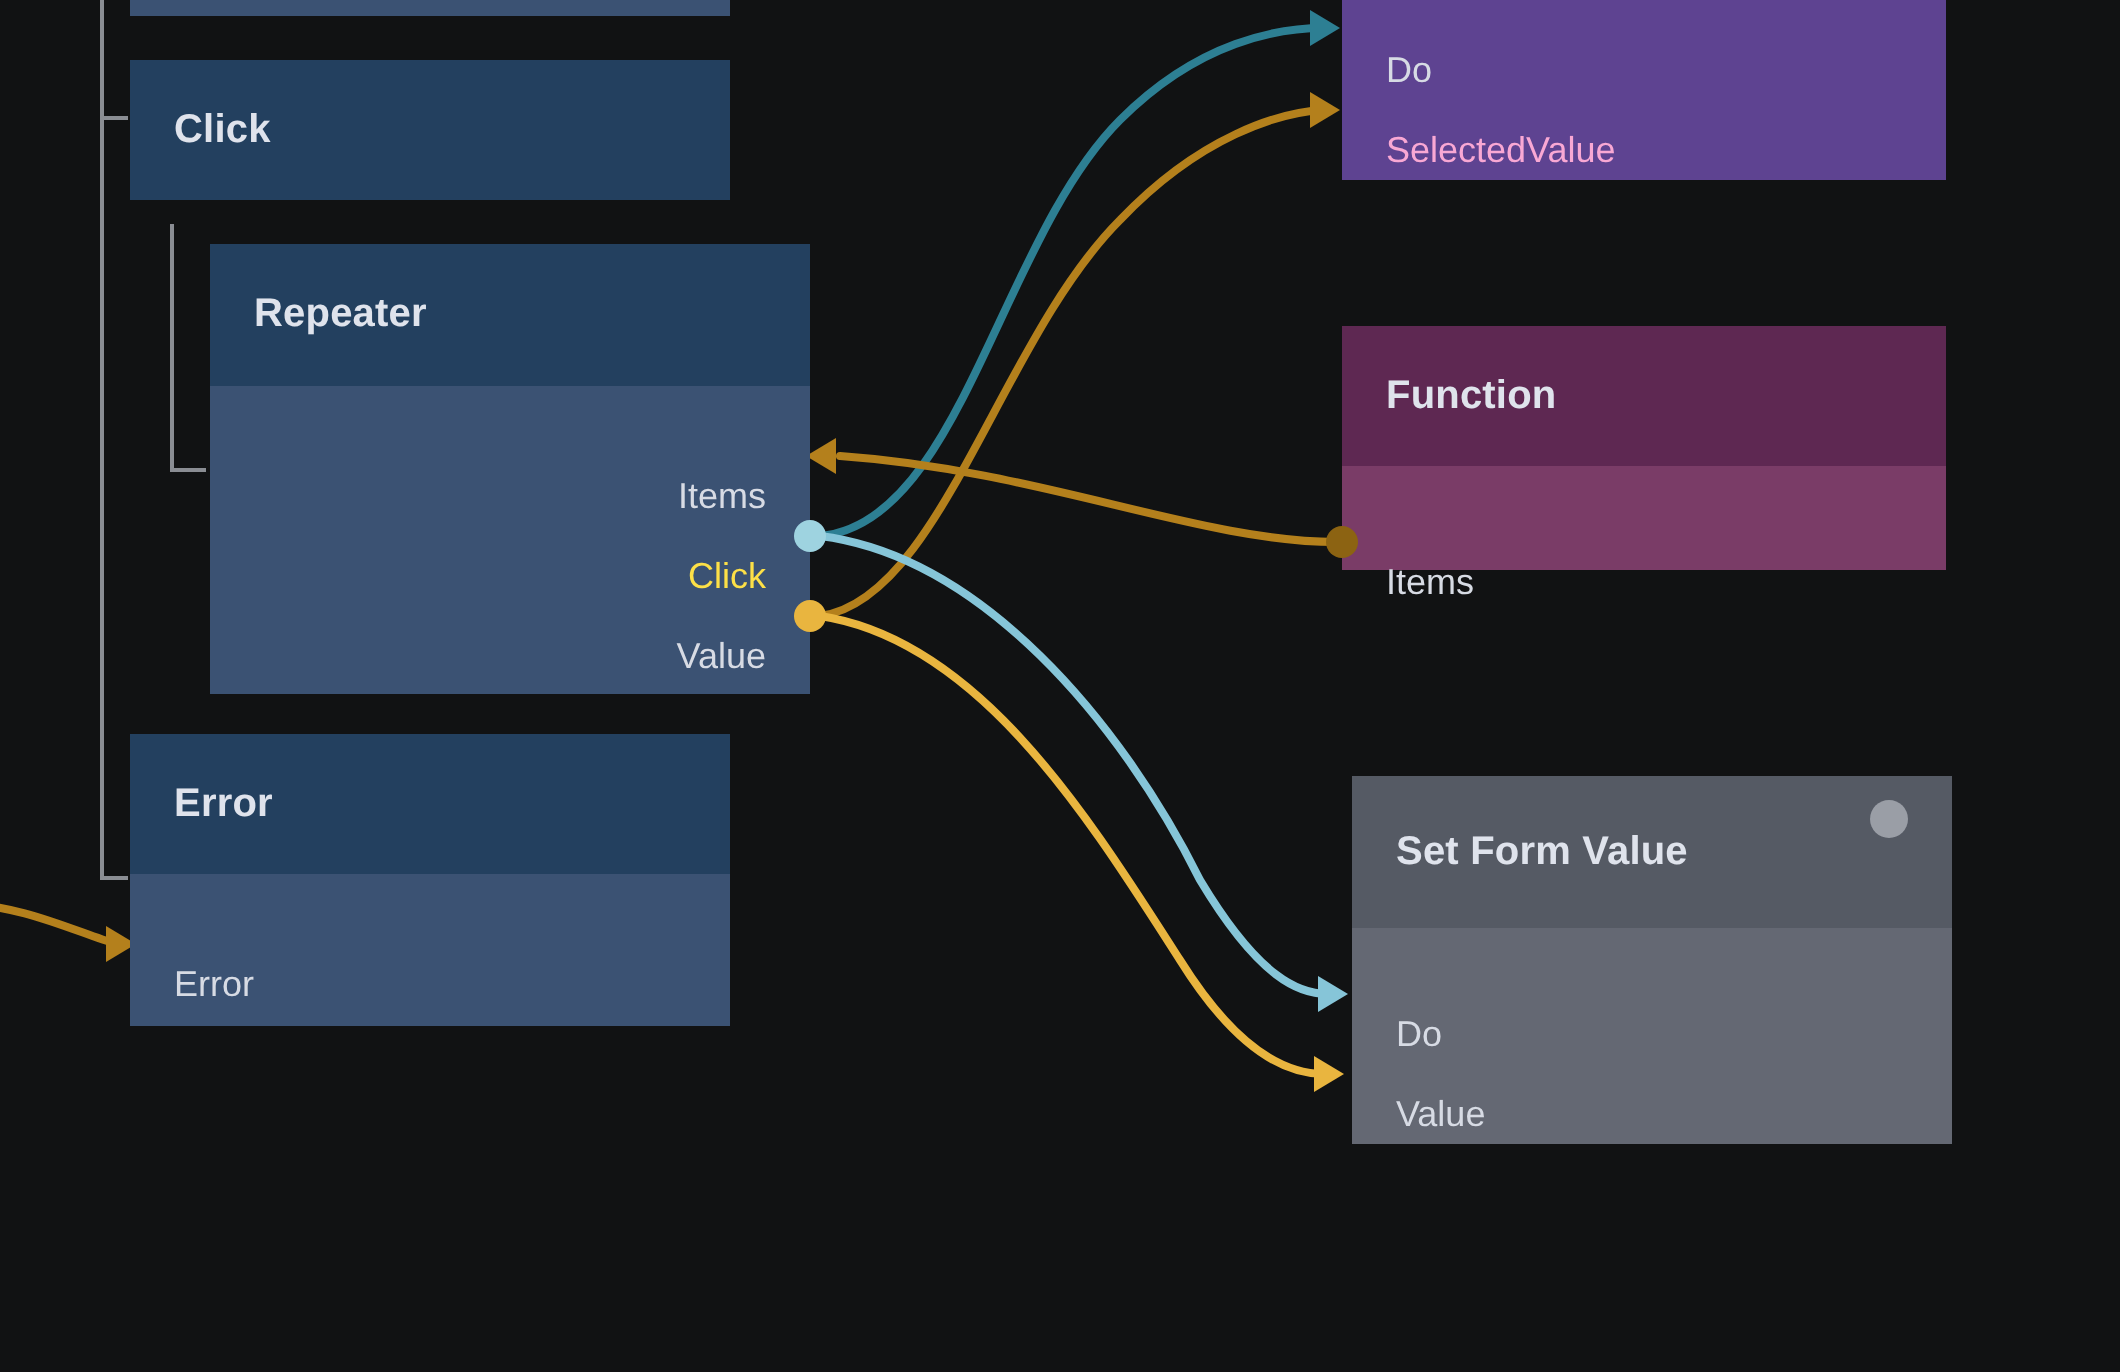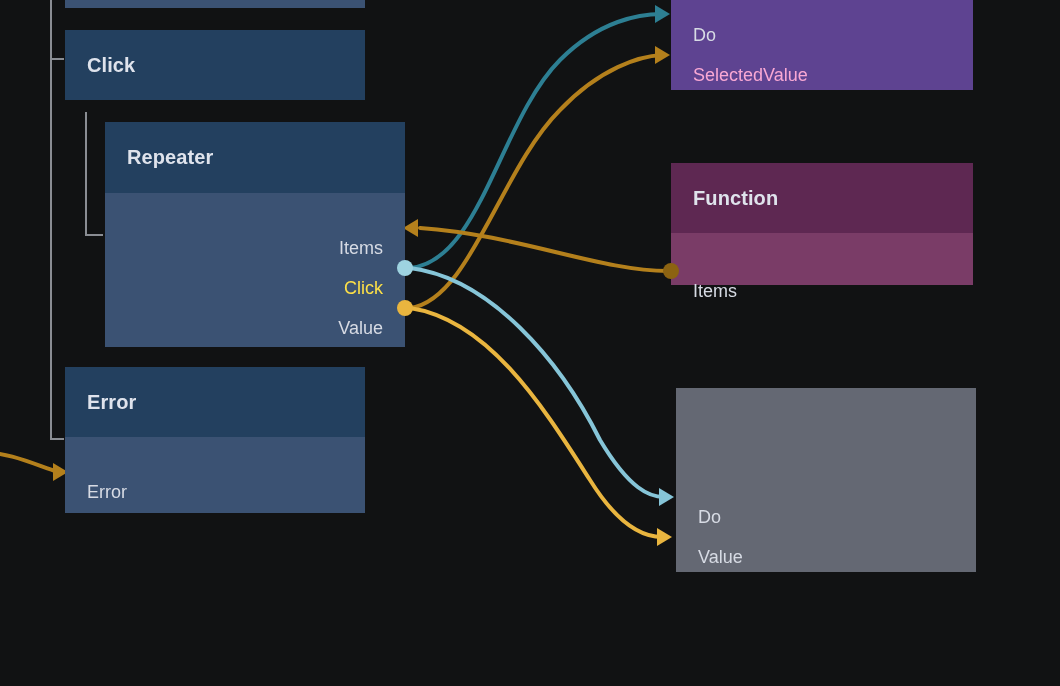--- a/index.html
+++ b/index.html
@@ -160,20 +160,24 @@
       <div class="node" style="left: 671px; top: 163px; width: 302px; height: 122px; background: rgb(122, 60, 103);">
         <div class="node-header" style="height: 70px; background: rgb(94, 40, 82); padding: 0px 22px;">
           <div class="node-title">Function</div>
         </div>
         <div class="port-dot" style="background: rgb(140, 99, 18); top: 100px; left: -8px;"></div>
         <div class="port-row in" style="top: 97px; left: 22px;">
           <span class="port-label" style="color: rgb(215, 219, 228);">Items</span>
         </div>
       </div>
       <div class="node" style="left: 676px; top: 388px; width: 300px; height: 184px; background: rgb(100, 104, 115);">
+        <div class="node-header" style="height: 76px; background: rgb(85, 90, 100); padding: 0px 22px;">
+          <div class="node-title">Set Form Value</div>
+          <div class="status-dot" style="background: rgb(154, 158, 166); right: 22px; top: 12px;"></div>
+        </div>
         <div class="port-row in" style="top: 98px; left: 22px;">
           <span class="port-label" style="color: rgb(215, 219, 228);">Do</span>
         </div>
         <div class="port-row in" style="top: 138px; left: 22px;">
           <span class="port-label" style="color: rgb(215, 219, 228);">Value</span>
         </div>
       </div>
     </div>
 
 </div>

